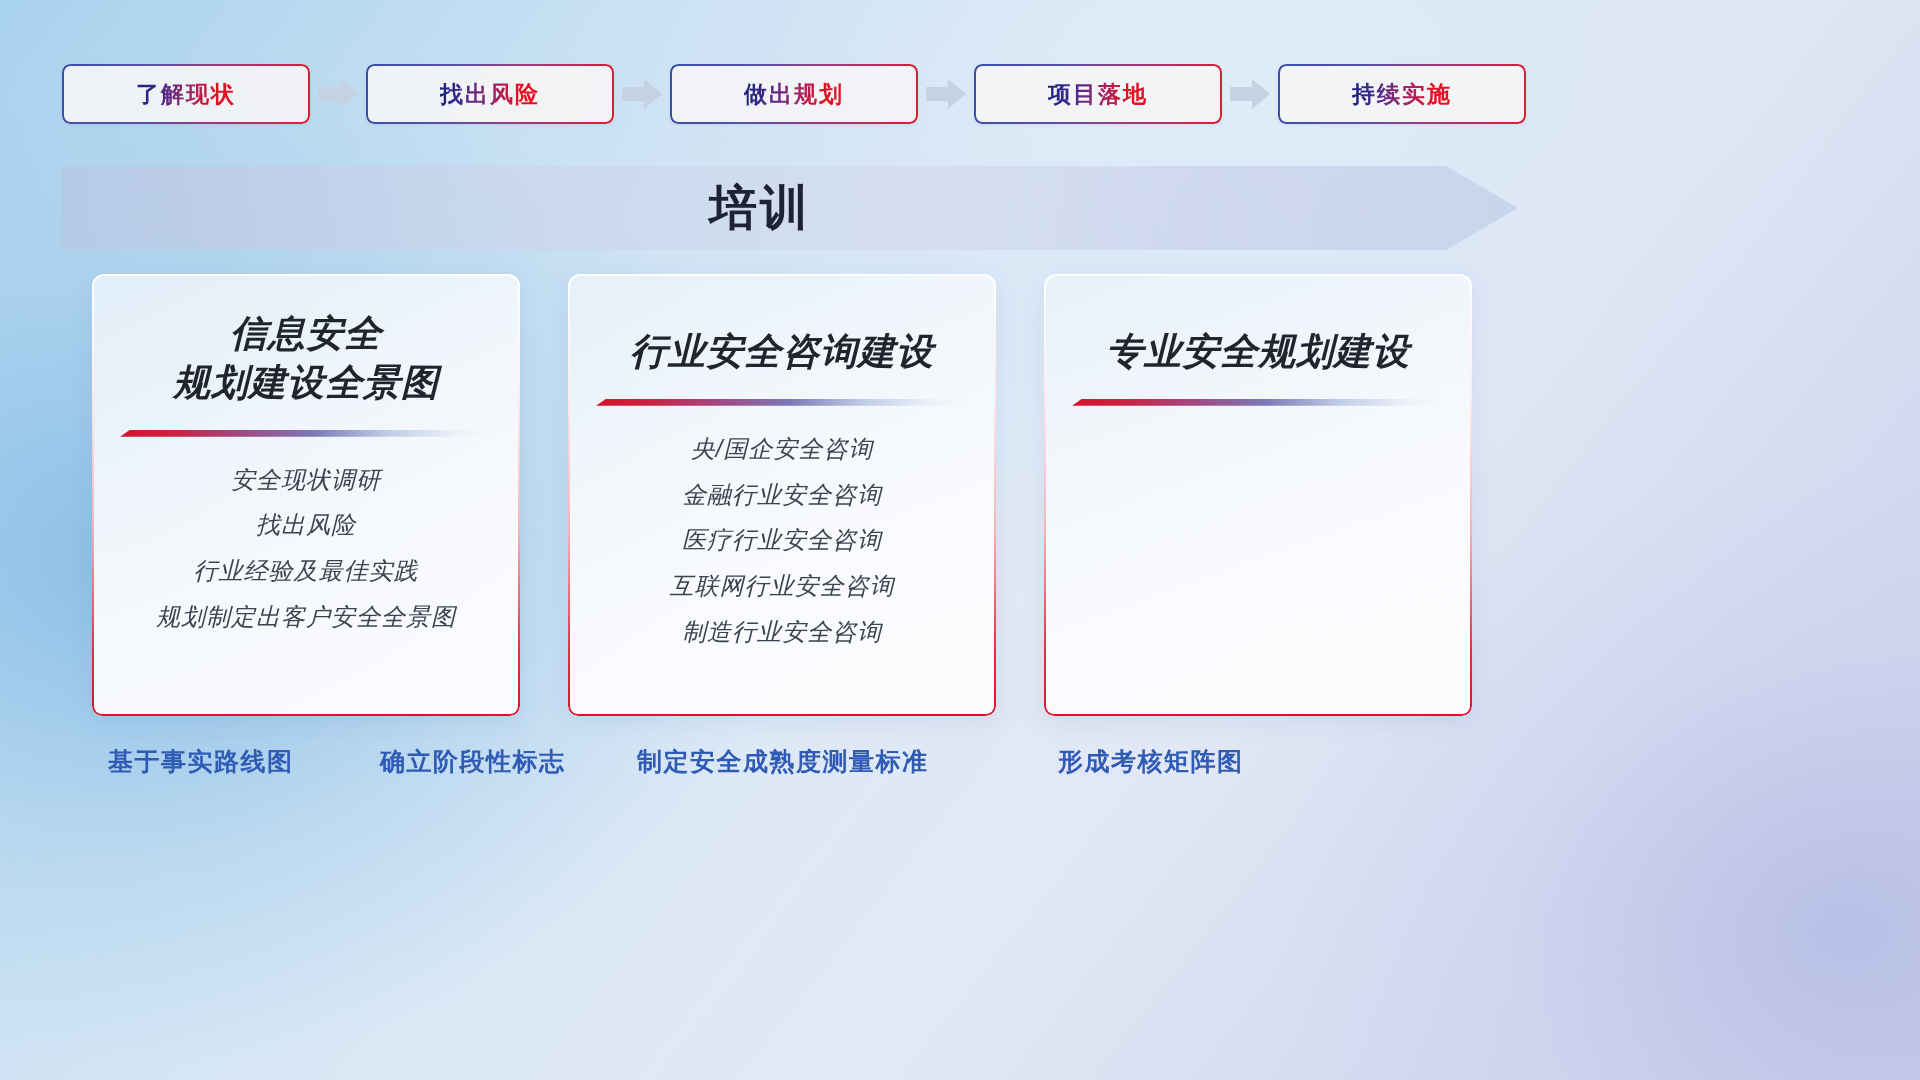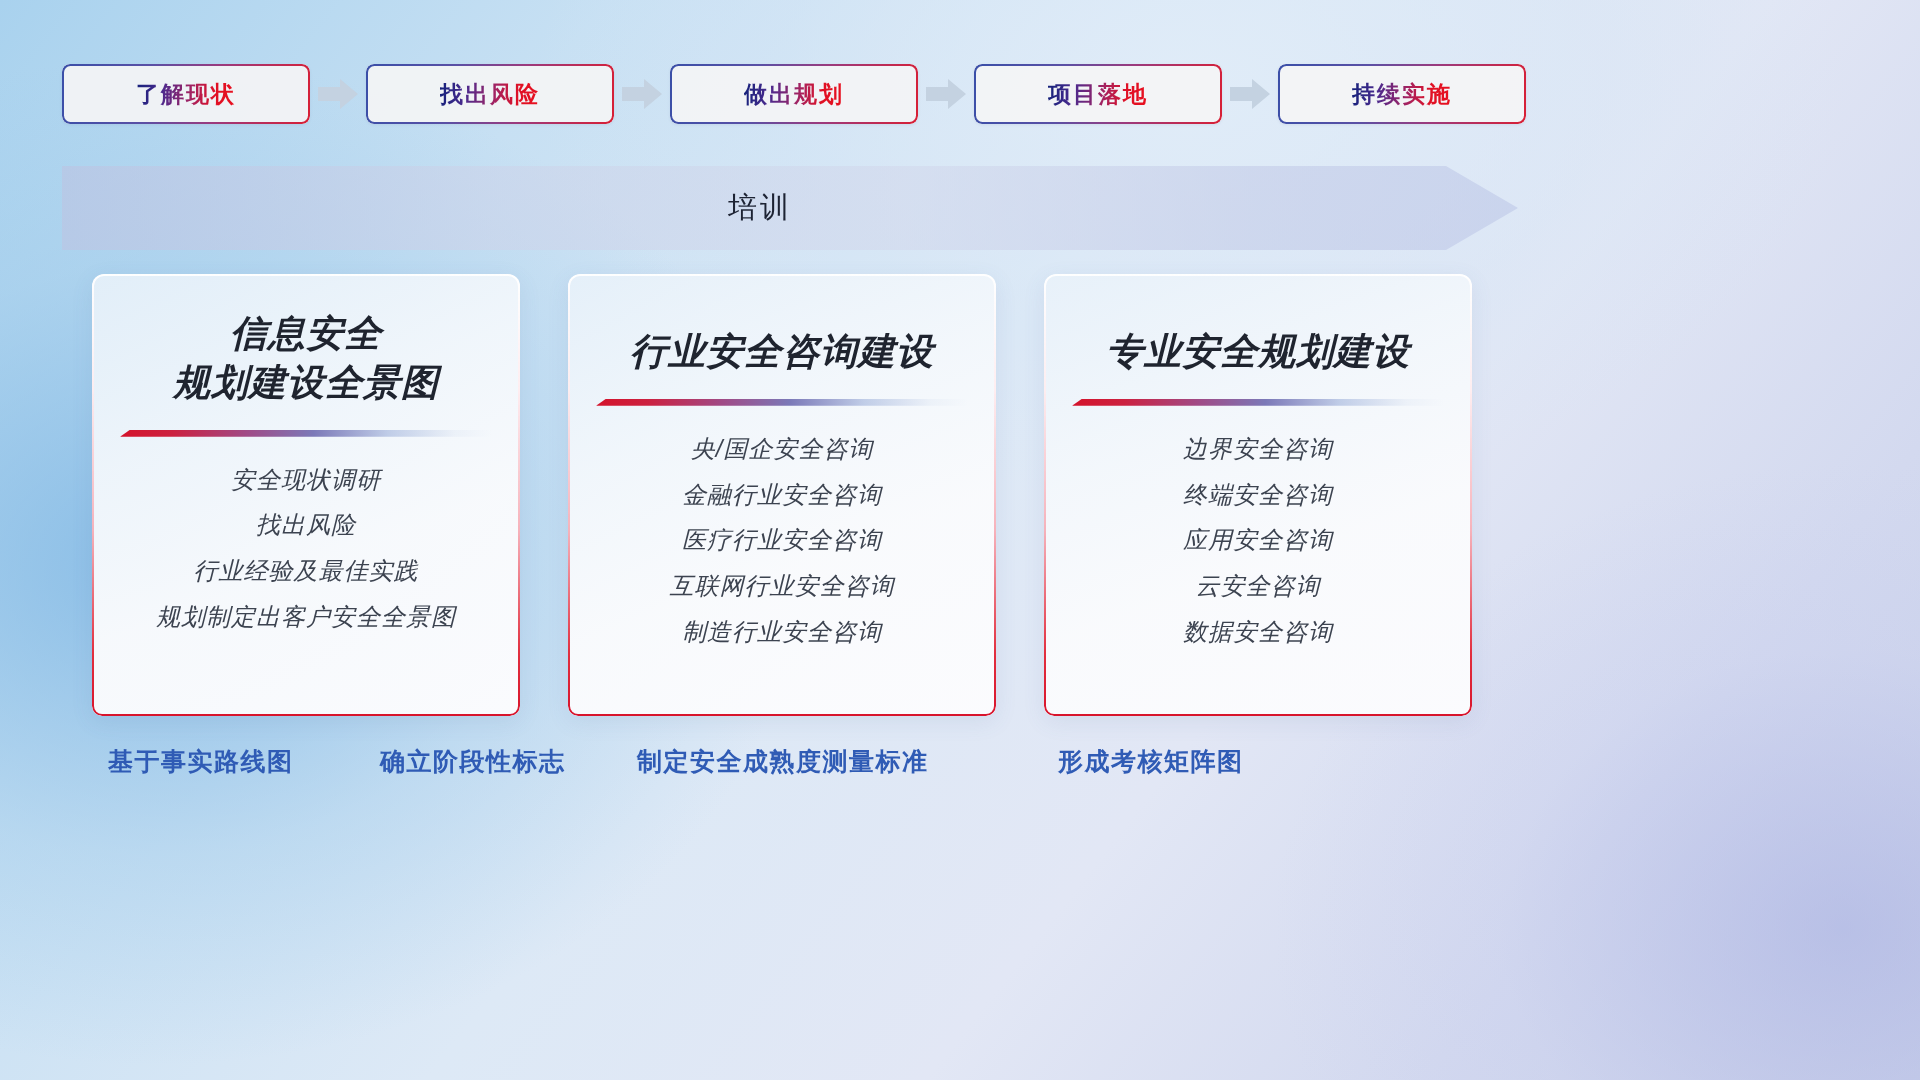--- a/index.html
+++ b/index.html
@@ -74,21 +74,21 @@
   }
   #banner .bg {
     position: absolute; inset: 0;
     background: linear-gradient(95deg, rgba(186,198,228,0.72) 0%, rgba(204,212,234,0.62) 30%, rgba(210,216,236,0.58) 58%, rgba(196,204,232,0.62) 82%, rgba(186,196,230,0.55) 100%);
     clip-path: polygon(0 0, calc(100% - 72px) 0, 100% 50%, calc(100% - 72px) 100%, 0 100%);
   }
   #banner .txt {
     position: absolute; inset: 0;
     display: flex; align-items: center; justify-content: center;
     padding-right: 60px;
-    font-size: 29px; font-weight: 400;
+    font-size: 48px; font-weight: 700;
     color: #1d2333;
     letter-spacing: 3px;
     text-align: right;
   }
 
   
   #cards {
     position: absolute;
     left: 92px; top: 274px;
     width: 1380px; height: 442px;
@@ -267,27 +267,20 @@
           <div class="item">互联网行业安全咨询</div>
           <div class="item">制造行业安全咨询</div>
         </div>
       </div>
     </div>
 
     <div class="card">
       <div class="card-inner">
         <div class="card-title one-line">专业安全规划建设</div>
         <div class="divider"></div>
-        <div class="item-list">
-          <div class="item">边界安全咨询</div>
-          <div class="item">终端安全咨询</div>
-          <div class="item">应用安全咨询</div>
-          <div class="item">云安全咨询</div>
-          <div class="item">数据安全咨询</div>
-        </div>
       </div>
     </div>
 
   </div>
 
   <div id="footers">
     <div class="footer-cap" style="left:108px">基于事实路线图</div>
     <div class="footer-cap" style="left:380px">确立阶段性标志</div>
     <div class="footer-cap" style="left:637px">制定安全成熟度测量标准</div>
     <div class="footer-cap" style="left:1058px">形成考核矩阵图</div>

